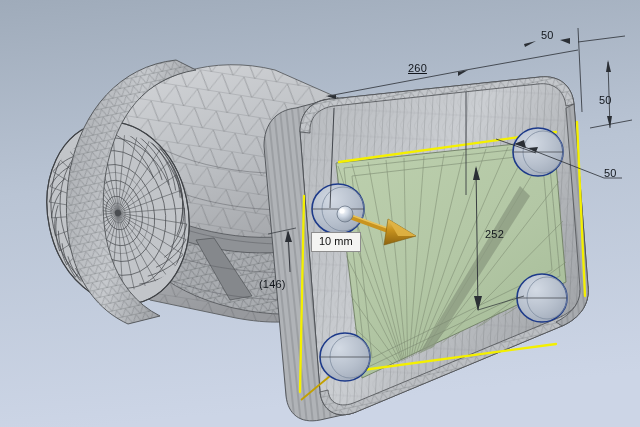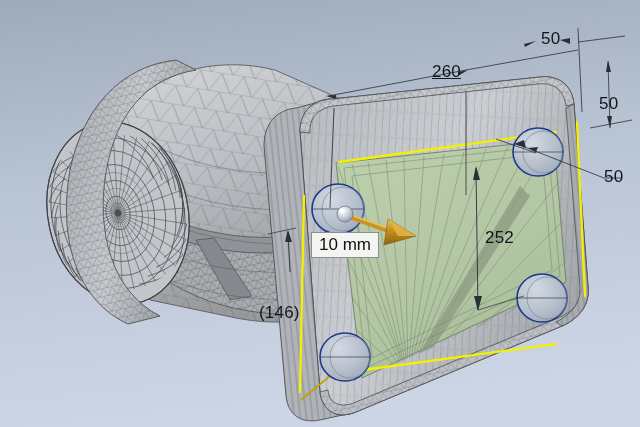--- a/index.html
+++ b/index.html
@@ -15,27 +15,27 @@
   }
   #scene{position:absolute;left:0;top:0;width:640px;height:427px;}
   .lbl{
     position:absolute;
     font-family:"Liberation Sans", sans-serif;
     color:#12161c;
     white-space:nowrap;
     line-height:1;
     letter-spacing:0.2px;
   }
-  .dim{font-size:17px;}
+  .dim{font-size:11px;}
   .drag-label{
     position:absolute;
     background:#f4f4f2;
     border:1px solid #8d8d8d;
     color:#111;
-    font-size:17px;
+    font-size:11px;
     padding:3px 7px 4px 7px;
     line-height:1;
     font-family:"Liberation Sans", sans-serif;
     box-shadow:0 0 0 0 rgba(0,0,0,0);
   }
 </style>
 </head>
 <body>
 
 <div id="viewport">
@@ -385,27 +385,27 @@
     <g>
       <line x1="348" y1="216" x2="392" y2="232" stroke="#c9941f" stroke-width="5" stroke-linecap="round"></line>
       <line x1="348" y1="214" x2="390" y2="229" stroke="#e8c35c" stroke-width="1.6" stroke-linecap="round"></line>
       <path d="M388 219 L416 236 L384 245 Z" fill="url(#arrowG)" stroke="#7e5a0c" stroke-width="0.6"></path>
       <path d="M388 219 L416 236 L398 236 Z" fill="#e0b445" stroke="none" opacity="0.9"></path>
       <circle cx="345" cy="214" r="8" fill="url(#knobG)" stroke="#6a7687" stroke-width="0.8"></circle>
       <circle cx="342" cy="211" r="2.6" fill="#ffffff" opacity="0.95"></circle>
     </g>
   </svg>
 
-  <div class="lbl dim" style="left:432px;top:63px;text-decoration:underline;">260</div>
+  <div class="lbl dim" style="left:408px;top:63px;text-decoration:underline;">260</div>
 
   <div class="lbl dim" style="left:541px;top:30px;">50</div>
 
   <div class="lbl dim" style="left:599px;top:95px;">50</div>
 
   <div class="lbl dim" style="left:604px;top:168px;">50</div>
 
   <div class="lbl dim" style="left:485px;top:229px;">252</div>
 
-  <div class="lbl dim" style="left:259px;top:304px;text-align:right;">(146)</div>
+  <div class="lbl dim" style="left:259px;top:279px;text-align:right;">(146)</div>
 
   <div class="drag-label" style="left:311px;top:232px;">10 mm</div>
 
 </div>
 
 </body></html>

